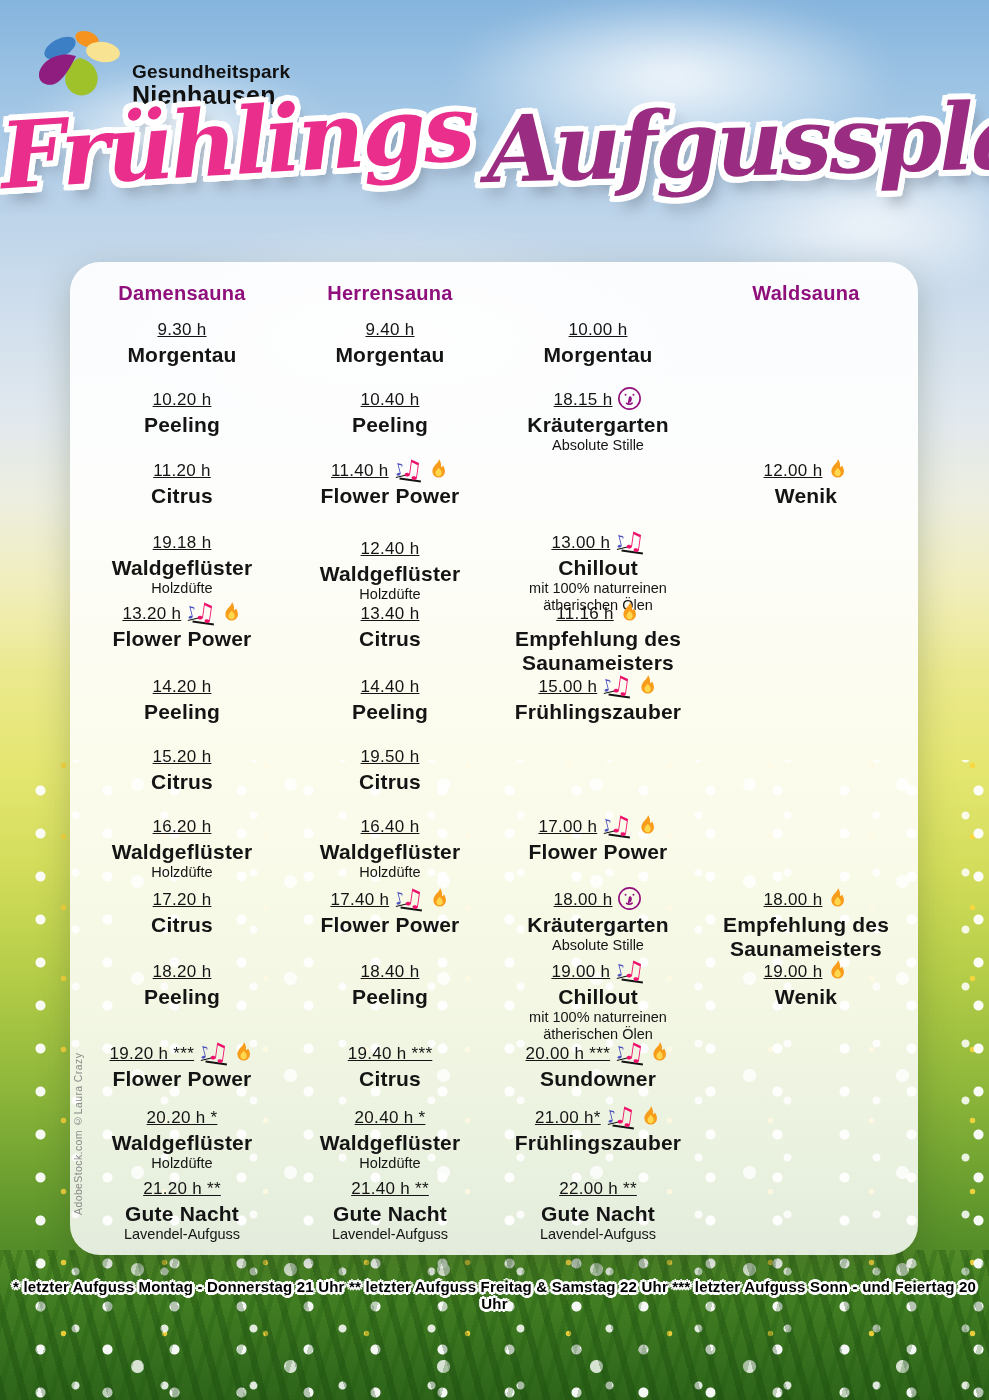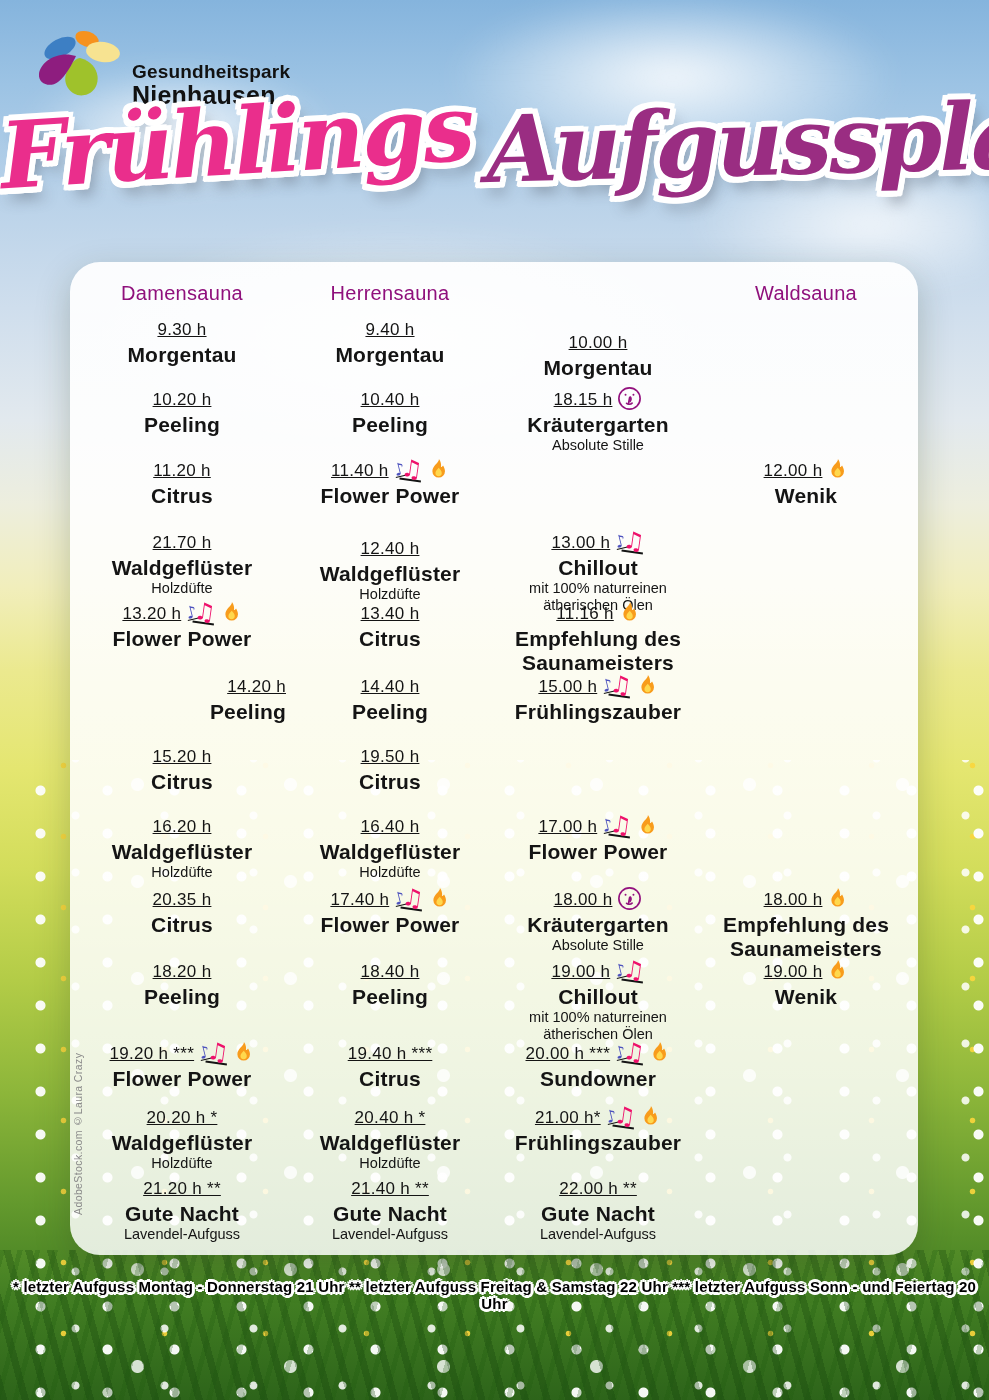--- a/index.html
+++ b/index.html
@@ -48,21 +48,21 @@
   .title .w1{color:#EA2E8C;transform:rotate(-3.5deg);margin-right:14px;}
   .title .w2{color:#9A2D82;transform:rotate(-1.5deg);}
 
   
   .card{position:absolute;left:70px;top:262px;width:848px;height:993px;
     background:linear-gradient(180deg, rgba(255,255,255,.93) 0%, rgba(255,255,255,.88) 35%, rgba(255,255,255,.84) 100%);
     border-radius:30px;box-shadow:0 12px 34px rgba(40,60,30,.25);z-index:4;}
   .grid{position:absolute;inset:12px 8px 8px 8px;display:grid;
     grid-template-columns:repeat(4,1fr);
     grid-template-rows:40px 70px 71px 72px 71px 73px 70px 70px 73px 72px 82px 64px 71px 80px;}
-  .col-header{align-self:start;text-align:center;color:#8F107C;font-size:20px;font-weight:400;letter-spacing:.3px;padding-top:8px;}
+  .col-header{align-self:start;text-align:center;color:#8F107C;font-size:20px;font-weight:700;letter-spacing:.3px;padding-top:8px;}
   .cell{display:flex;flex-direction:column;align-items:center;justify-content:flex-start;
     text-align:center;padding-top:3px;color:#141414;}
   .time-line{display:flex;align-items:center;justify-content:center;gap:5px;min-height:26px;text-decoration:underline;}
   .time{font-size:17px;font-weight:500;letter-spacing:.3px;}
   .name{font-size:21px;font-weight:800;line-height:24px;max-width:196px;letter-spacing:.2px;}
   .sub{font-size:14.5px;font-weight:500;line-height:17px;max-width:196px;}
 
   
   .icon{display:inline-flex;align-items:center;transform:translateY(-2px);}
   .music-icon i{font-style:normal;font-family:"DejaVu Sans",sans-serif;line-height:1;}
@@ -116,21 +116,21 @@
           <span class="time">9.30 h</span>
         </div>
         <div class="name">Morgentau</div>
       </div>
       <div class="cell" style="grid-area: 2 / 2;">
         <div class="time-line">
           <span class="time">9.40 h</span>
         </div>
         <div class="name">Morgentau</div>
       </div>
-      <div class="cell" style="grid-area: 2 / 3; margin-top: 13px;">
+      <div class="cell" style="grid-area: 2 / 3;">
         <div class="time-line">
           <span class="time">10.00 h</span>
         </div>
         <div class="name">Morgentau</div>
       </div>
       <div class="cell" style="grid-area: 3 / 1;">
         <div class="time-line">
           <span class="time">10.20 h</span>
         </div>
         <div class="name">Peeling</div>
@@ -181,21 +181,21 @@
           <span class="time">12.00 h</span>
           <svg class="icon fire-icon" viewBox="0 0 24 26" width="21" height="23">
             <path fill="#F89C1C" d="M12.5 1c.6 4-7.5 7.4-7.5 14a7.2 7.2 0 0 0 14.4 0c0-2.8-1.1-4.8-2.2-6.7-.9 1.2-1.7 1.7-2.4 1.7.7-2.5-.3-6.6-2.3-9z"></path>
             <path fill="#FFD84D" d="M12.3 11c1.6 2 3.4 3.4 3.4 6a3.6 3.6 0 0 1-7.2 0c0-2.4 2.2-3.8 3.8-6z"></path>
           </svg>
         </div>
         <div class="name">Wenik</div>
       </div>
       <div class="cell" style="grid-area: 5 / 1;">
         <div class="time-line">
-          <span class="time">21.70 h</span>
+          <span class="time">19.18 h</span>
         </div>
         <div class="name">Waldgeflüster</div>
         <div class="sub">Holzdüfte</div>
       </div>
       <div class="cell" style="grid-area: 5 / 2; margin-top: 6px;">
         <div class="time-line">
           <span class="time">12.40 h</span>
         </div>
         <div class="name">Waldgeflüster</div>
         <div class="sub">Holzdüfte</div>
@@ -234,21 +234,21 @@
       <div class="cell" style="grid-area: 6 / 3;">
         <div class="time-line">
           <span class="time">11.16 h</span>
           <svg class="icon fire-icon" viewBox="0 0 24 26" width="21" height="23">
             <path fill="#F89C1C" d="M12.5 1c.6 4-7.5 7.4-7.5 14a7.2 7.2 0 0 0 14.4 0c0-2.8-1.1-4.8-2.2-6.7-.9 1.2-1.7 1.7-2.4 1.7.7-2.5-.3-6.6-2.3-9z"></path>
             <path fill="#FFD84D" d="M12.3 11c1.6 2 3.4 3.4 3.4 6a3.6 3.6 0 0 1-7.2 0c0-2.4 2.2-3.8 3.8-6z"></path>
           </svg>
         </div>
         <div class="name">Empfehlung des Saunameisters</div>
       </div>
-      <div class="cell" style="grid-area: 7 / 1; align-items: flex-end;">
+      <div class="cell" style="grid-area: 7 / 1;">
         <div class="time-line">
           <span class="time">14.20 h</span>
         </div>
         <div class="name">Peeling</div>
       </div>
       <div class="cell" style="grid-area: 7 / 2;">
         <div class="time-line">
           <span class="time">14.40 h</span>
         </div>
         <div class="name">Peeling</div>
@@ -302,21 +302,21 @@
           </span>
           <svg class="icon fire-icon" viewBox="0 0 24 26" width="21" height="23">
             <path fill="#F89C1C" d="M12.5 1c.6 4-7.5 7.4-7.5 14a7.2 7.2 0 0 0 14.4 0c0-2.8-1.1-4.8-2.2-6.7-.9 1.2-1.7 1.7-2.4 1.7.7-2.5-.3-6.6-2.3-9z"></path>
             <path fill="#FFD84D" d="M12.3 11c1.6 2 3.4 3.4 3.4 6a3.6 3.6 0 0 1-7.2 0c0-2.4 2.2-3.8 3.8-6z"></path>
           </svg>
         </div>
         <div class="name">Flower Power</div>
       </div>
       <div class="cell" style="grid-area: 10 / 1;">
         <div class="time-line">
-          <span class="time">20.35 h</span>
+          <span class="time">17.20 h</span>
         </div>
         <div class="name">Citrus</div>
       </div>
       <div class="cell" style="grid-area: 10 / 2;">
         <div class="time-line">
           <span class="time">17.40 h</span>
           <span class="icon music-icon">
             <i class="n1">♪</i>
             <i class="n2">♫</i>
           </span>

